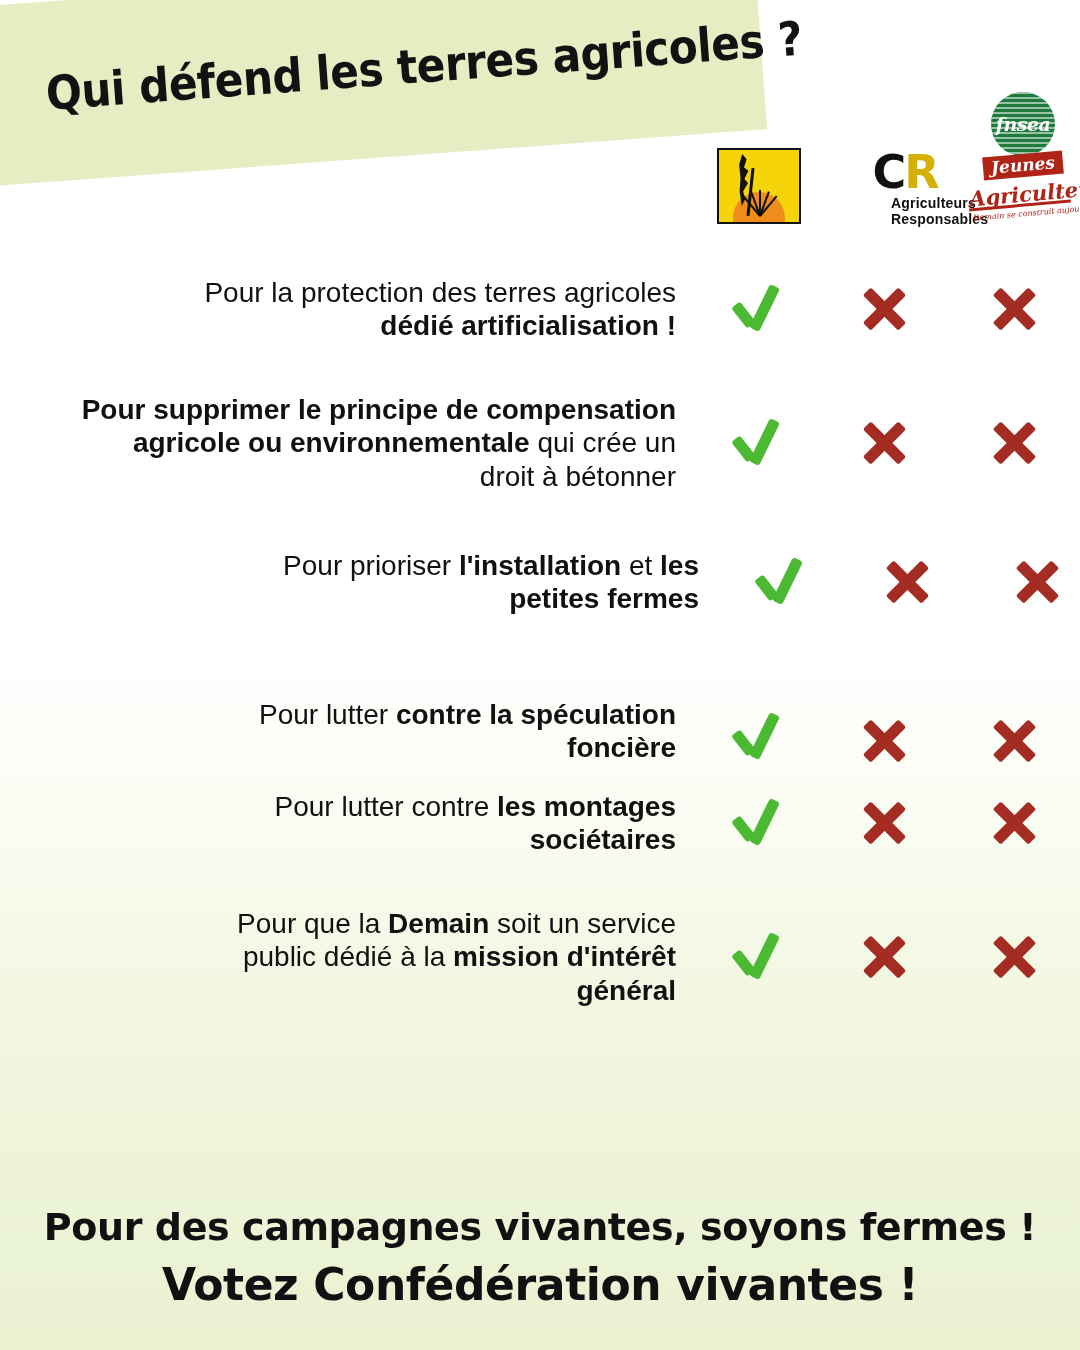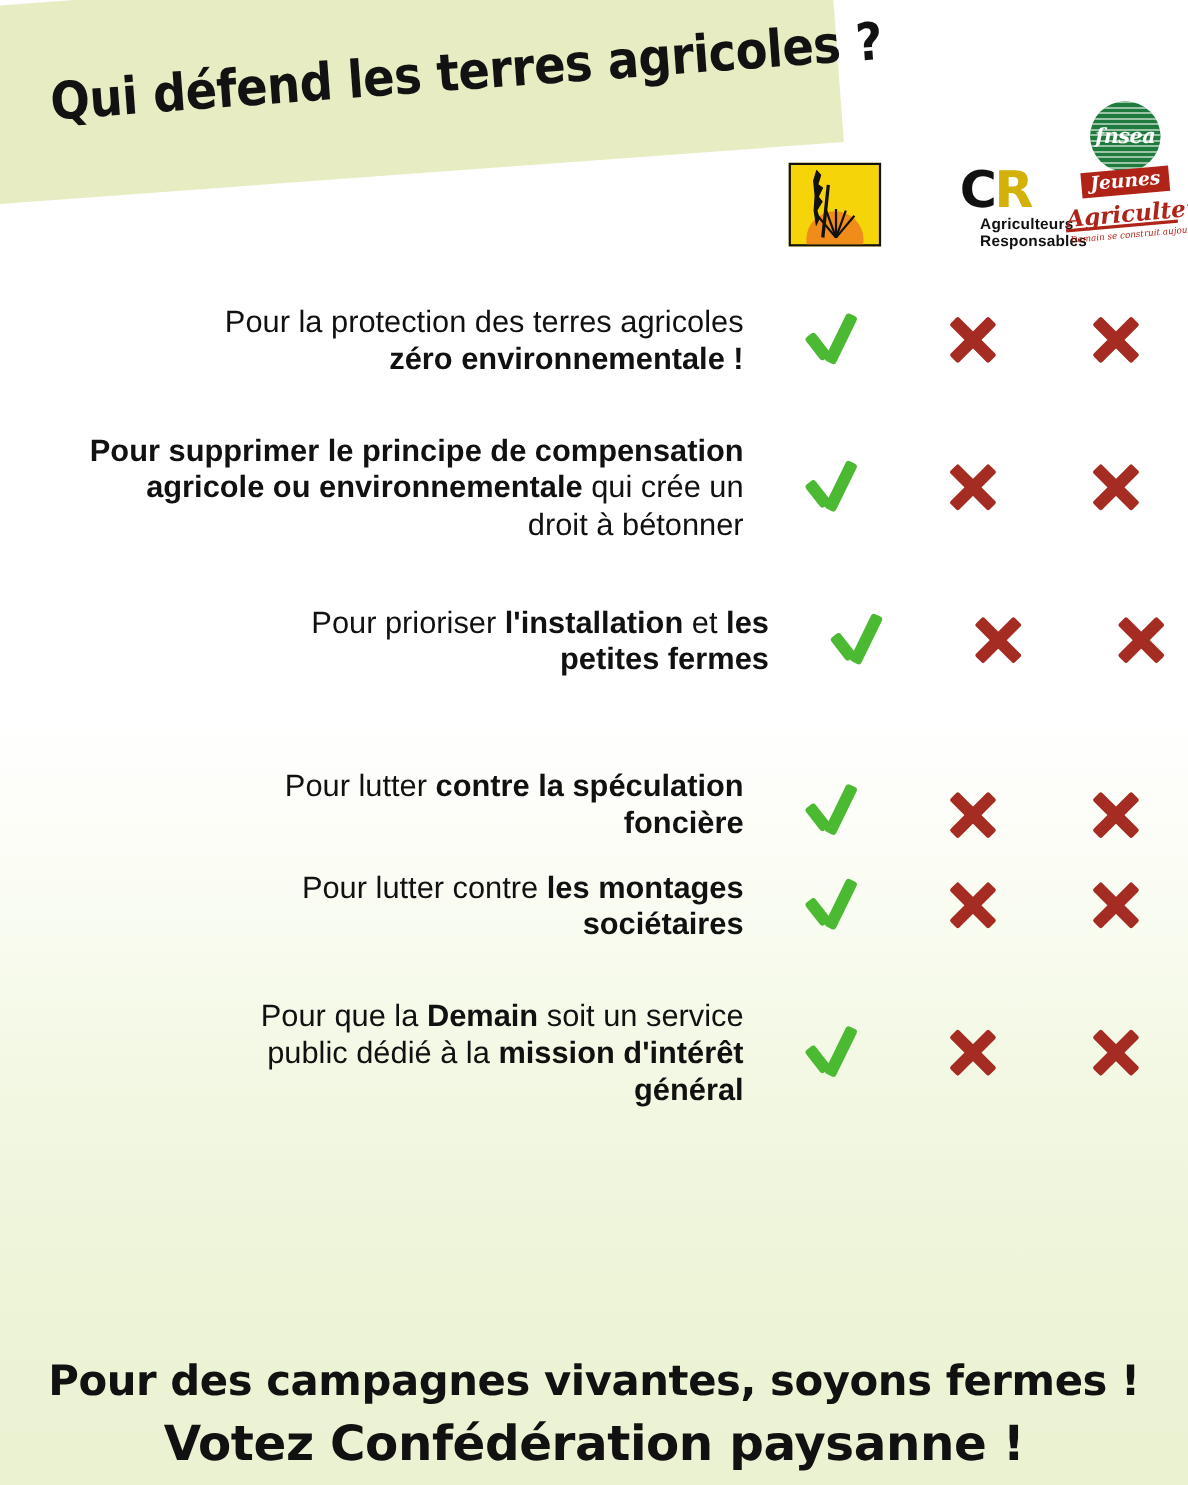--- a/index.html
+++ b/index.html
@@ -300,21 +300,21 @@
     background: #a42c23;
     border-radius: 2px;
   }
   .cross::before { transform: rotate(45deg); }
   .cross::after  { transform: rotate(-45deg); }
 
   
   .footer {
     position: absolute;
     left: 0;
-    bottom: 12px;
+    bottom: 40px;
     width: 1080px;
     text-align: center;
     font-family: "DejaVu Sans", sans-serif;
     font-weight: bold;
     color: #111;
   }
   .footer .line1 {
     font-size: 38px;
     letter-spacing: -0.4px;
     margin-bottom: 10px;
@@ -358,21 +358,21 @@
       <div class="ja-jeunes">Jeunes</div>
       <div class="ja-agri">Agriculteurs</div>
       <div class="ja-underline"></div>
       <div class="ja-tag">Demain se construit aujourd'hui</div>
     </div>
 
   </div>
 
   <div class="rows">
       <div class="row" style="height: 118px;">
-        <div class="row-label">Pour la protection des terres agricoles<br><b>zéro environnementale !</b></div>
+        <div class="row-label">Pour la protection des terres agricoles<br><b>dédié artificialisation !</b></div>
         <div class="cell"><span class="check"></span></div>
         <div class="cell"><span class="cross"></span></div>
         <div class="cell"><span class="cross"></span></div>
       </div>
       <div class="row" style="height: 150px; justify-content: flex-end;">
         <div class="row-label"><b>Pour supprimer le principe de compensation<br>agricole ou environnementale</b> qui crée un<br>droit à bétonner</div>
         <div class="cell"><span class="check"></span></div>
         <div class="cell"><span class="cross"></span></div>
         <div class="cell"><span class="cross"></span></div>
       </div>
@@ -397,16 +397,16 @@
       <div class="row" style="height: 150px;">
         <div class="row-label">Pour que la <b>Demain</b> soit un service<br>public dédié à la <b>mission d'intérêt<br>général</b></div>
         <div class="cell"><span class="check"></span></div>
         <div class="cell"><span class="cross"></span></div>
         <div class="cell"><span class="cross"></span></div>
       </div>
     </div>
 
   <div class="footer">
     <div class="line1">Pour des campagnes vivantes, soyons fermes !</div>
-    <div class="line2">Votez Confédération paysanne !</div>
+    <div class="line2">Votez Confédération vivantes !</div>
   </div>
 
 </div>
 
 </body></html>

